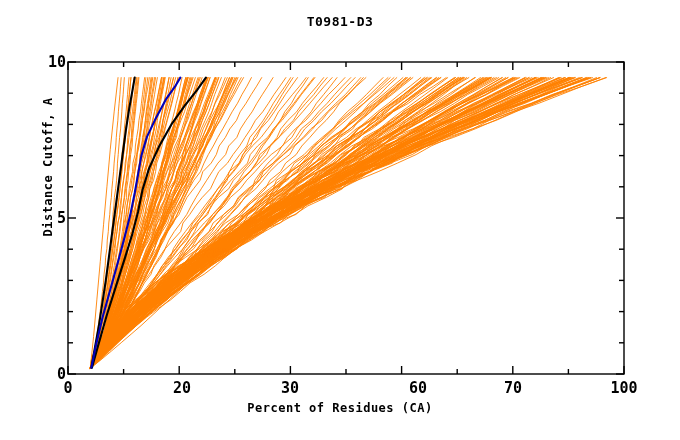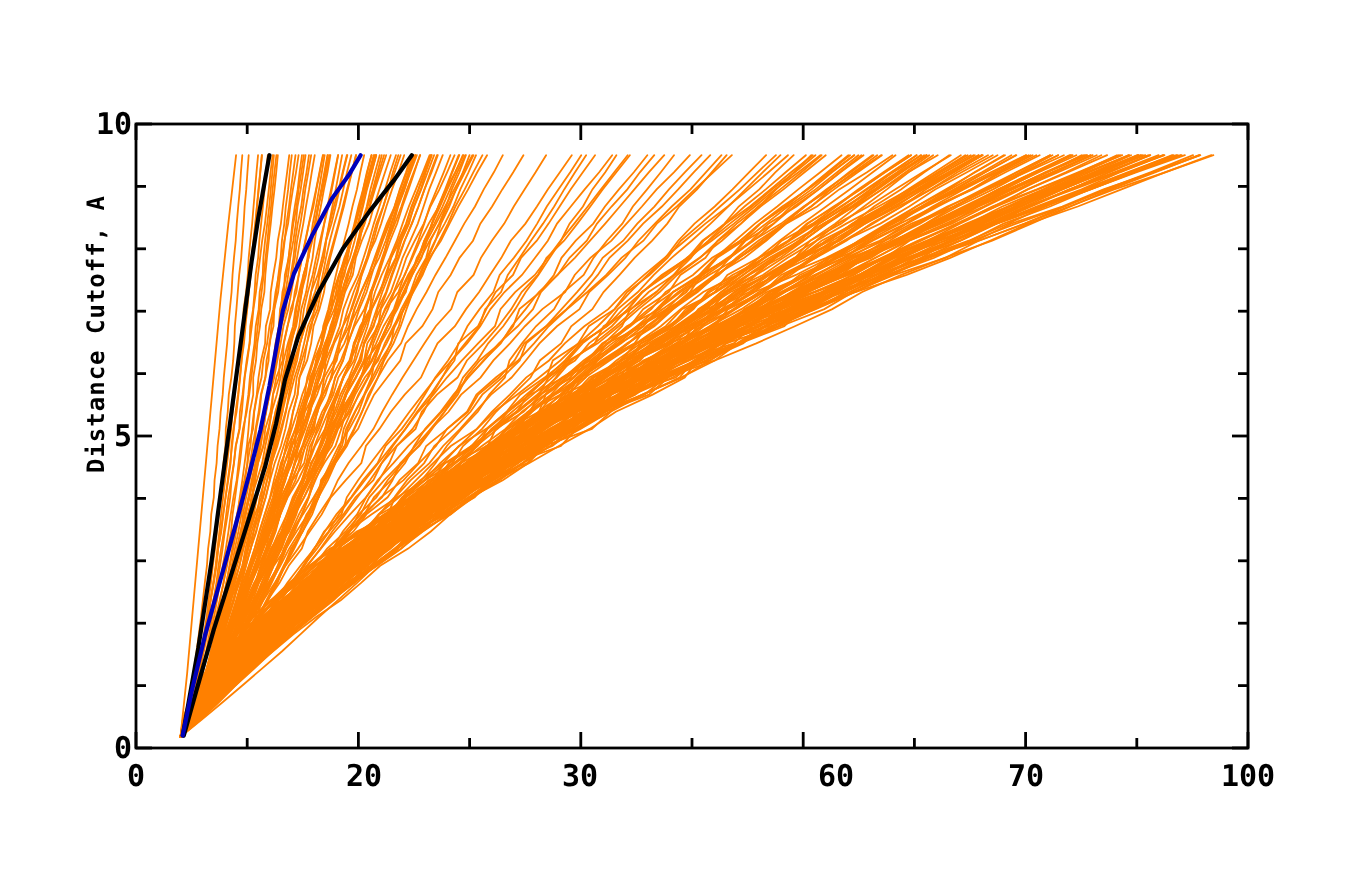--- a/index.html
+++ b/index.html
@@ -29,22 +29,24 @@
   }
   .x-tick-label{transform:translateX(-50%);top:379px;}
   .y-tick-label{transform:translateY(-50%);right:614px;text-align:right;}
   svg.canvas{position:absolute;left:0;top:0;}
 </style>
 </head>
 <body>
 
 <div id="plot-root">
 
+  <div class="chart-title">T0981-D3</div>
 
   <div class="y-axis-title">Distance Cutoff, A</div>
+  <div class="x-axis-title">Percent of Residues (CA)</div>
 
   <div class="tick-label x-tick-label" style="left:68px">0</div>
   <div class="tick-label x-tick-label" style="left:182px">20</div>
   <div class="tick-label x-tick-label" style="left:290px">30</div>
   <div class="tick-label x-tick-label" style="left:418px">60</div>
   <div class="tick-label x-tick-label" style="left:513px">70</div>
   <div class="tick-label x-tick-label" style="left:624px">100</div>
 
   <div class="tick-label y-tick-label" style="top:374px">0</div>
   <div class="tick-label y-tick-label" style="top:218px">5</div>

